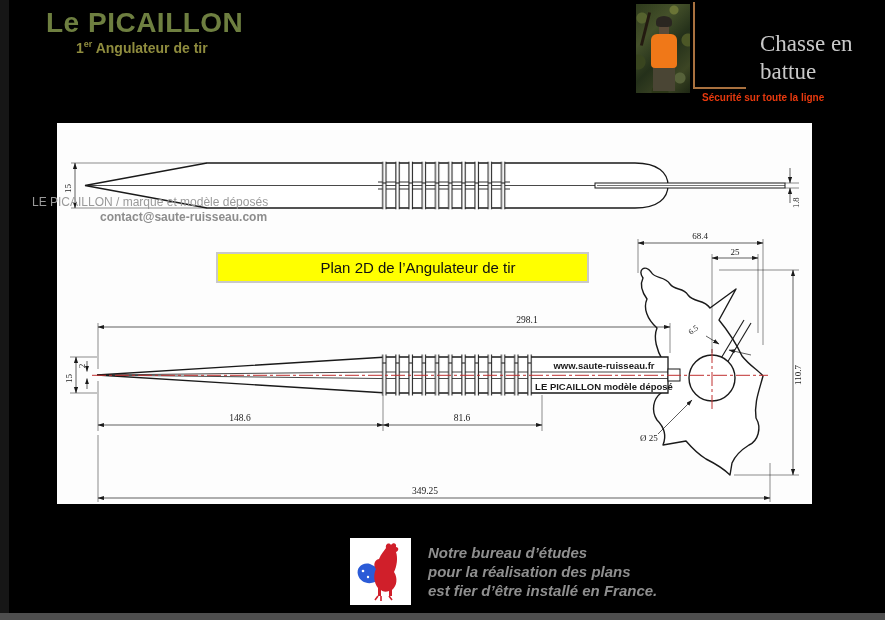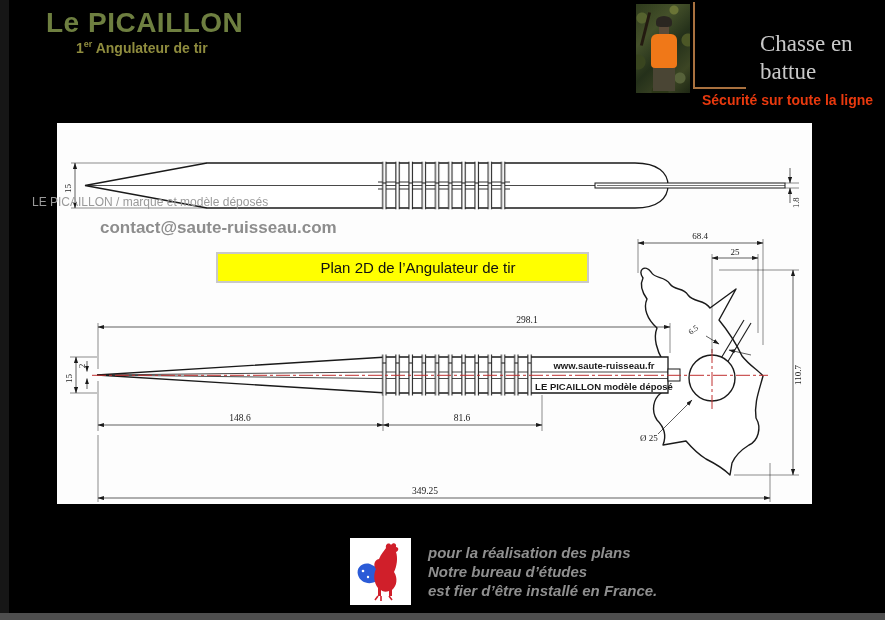--- a/index.html
+++ b/index.html
@@ -25,25 +25,25 @@
   .vest{position:absolute;left:15px;top:30px;width:26px;height:34px;background:#f07818;border-radius:6px 6px 4px 4px;}
   .hat{position:absolute;left:20px;top:12px;width:16px;height:11px;background:#2a2620;border-radius:50% 50% 30% 30%;}
   .headn{position:absolute;left:23px;top:21px;width:10px;height:9px;background:#5b4a38;}
   .rifle{position:absolute;left:8px;top:8px;width:3px;height:34px;background:#231a10;transform:rotate(14deg);}
   .legs{position:absolute;left:17px;top:63px;width:22px;height:24px;background:#4a4534;}
   .accent-v{left:693px;top:2px;width:2px;height:86px;}
   .accent-h{left:693px;top:87px;width:53px;height:2px;}
   .brand{left:760px;top:30px;width:128px;text-align:left;color:#c9c9c9;
     font-family:Liberation Serif, serif;font-size:23px;line-height:28px;}
   .brand .l2{text-align:left;}
-  .tagline{left:702px;top:92px;font-size:14px;font-weight:bold;color:#e8390e;}
+  .tagline{left:702px;top:92px;font-size:10px;font-weight:bold;color:#e8390e;}
   
   .panel{left:57px;top:123px;width:755px;height:381px;background:#fdfdfd;}
   .watermark1{left:32px;top:195px;font-size:12px;color:#9a9a9a;}
-  .watermark2{left:100px;top:210px;font-size:17px;font-weight:bold;color:#8d8d8d;margin-top:8px;}
+  .watermark2{left:100px;top:210px;font-size:12px;font-weight:bold;color:#8d8d8d;}
   .banner{left:216px;top:252px;width:338px;height:27px;background:#ffff00;
     border:2px solid #c9c9c9;text-align:center;line-height:27px;font-size:15px;color:#111;padding-left:31px;}
   
   .logo{left:350px;top:538px;width:61px;height:67px;background:#fff;}
   .foot{left:428px;top:543px;font-size:15px;font-weight:bold;font-style:italic;
     color:#8f8f8f;line-height:19px;}
   .bottom-strip{left:0;top:613px;width:885px;height:7px;background:#4e4e4e;}
   .left-strip{left:0;top:0;width:9px;height:613px;background:#161616;}
   svg text{font-family:"Liberation Serif",serif;fill:#1a1a1a;}
   svg text.lbl{font-family:"Liberation Sans",sans-serif;font-weight:bold;}
@@ -199,18 +199,18 @@
     <circle cx="13" cy="33" r="1.3" fill="#fff"></circle>
     <circle cx="18" cy="39" r="1.2" fill="#fff"></circle>
     <path d="M36,10 C35,6 39,4 41,7 C43,4 47,5 46,9 C49,9 49,13 46,14
              C48,20 47,28 44,34 C48,40 47,48 42,52 L42,58 L39,58 L39,53
              C36,54 33,54 31,52 L31,58 L28,58 L28,50
              C24,45 23,37 26,31 C23,28 24,22 29,21 C31,16 34,13 36,10 Z" fill="#d01f2a"></path>
     <path d="M28,58 L25,62 M31,58 L31,63 M39,58 L42,62" stroke="#d01f2a" stroke-width="1.6" fill="none"></path>
   </svg>
 </div>
 <div class="abs foot">
+  <div>Notre bureau d’études</div>
   <div>pour la réalisation des plans</div>
-  <div>Notre bureau d’études</div>
   <div>est fier d’être installé en France.</div>
 </div>
 
 <div class="abs bottom-strip"></div>
 
 </body></html>

